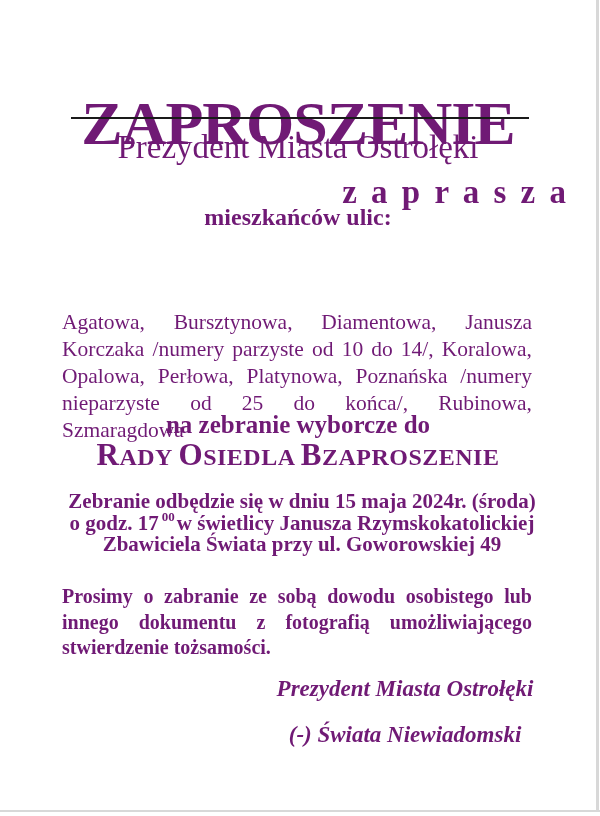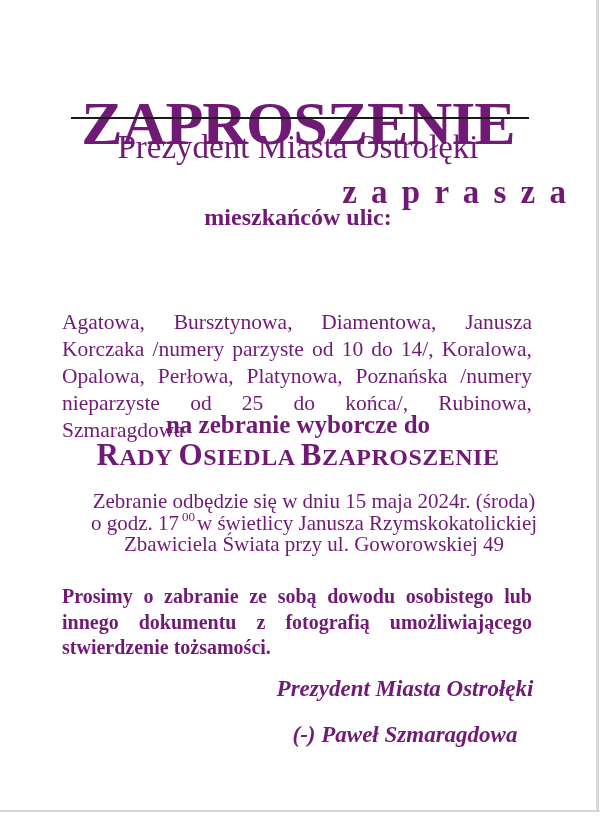--- a/index.html
+++ b/index.html
@@ -43,22 +43,22 @@
   }
   .purpose-line2{
     position:absolute;top:437px;left:30px;width:536px;
     text-align:center;font-weight:bold;letter-spacing:0.5px;white-space:nowrap;
     font-size:24px;
   }
   .purpose-line2 .sc-big{font-size:31px;}
   .purpose-line2 .sc-small{font-size:24px;text-align:right;}
 
   .meeting{
-    position:absolute;top:491px;left:56px;width:516px;
-    text-align:center;font-size:21px;line-height:21.5px;font-weight:normal;
+    position:absolute;top:491px;left:44px;width:516px;
+    text-align:center;font-size:21px;line-height:21.5px;font-weight:bold;
   }
   .meeting sup{
     font-size:13px;position:relative;top:-1px;margin-left:3px;margin-right:2px;
     vertical-align:super;line-height:0;
   }
   .note{
     position:absolute;top:564px;left:62px;width:470px;
     font-size:20px;line-height:25.5px;font-weight:bold;text-align:justify;
   }
   .signature{
@@ -88,18 +88,18 @@
   <div class="meeting">
     <span>Zebranie odbędzie się w dniu 15 maja 2024r. (środa)</span><br>
     <span>o godz. 17</span><sup>00</sup><span>w świetlicy Janusza Rzymskokatolickiej</span><br>
     <span>Zbawiciela Świata przy ul. Goworowskiej 49</span>
   </div>
 
   <p class="note">Prosimy o zabranie ze sobą dowodu osobistego lub innego dokumentu z fotografią umożliwiającego stwierdzenie tożsamości.</p>
 
   <div class="signature">
     <div class="sig-role">Prezydent Miasta Ostrołęki</div>
-    <div class="sig-name">(-) Paweł Szmaragdowa</div>
+    <div class="sig-name">(-) Świata Niewiadomski</div>
   </div>
 
   <div class="edge-right"></div>
   <div class="edge-bottom"></div>
 </div>
 
 </body></html>

